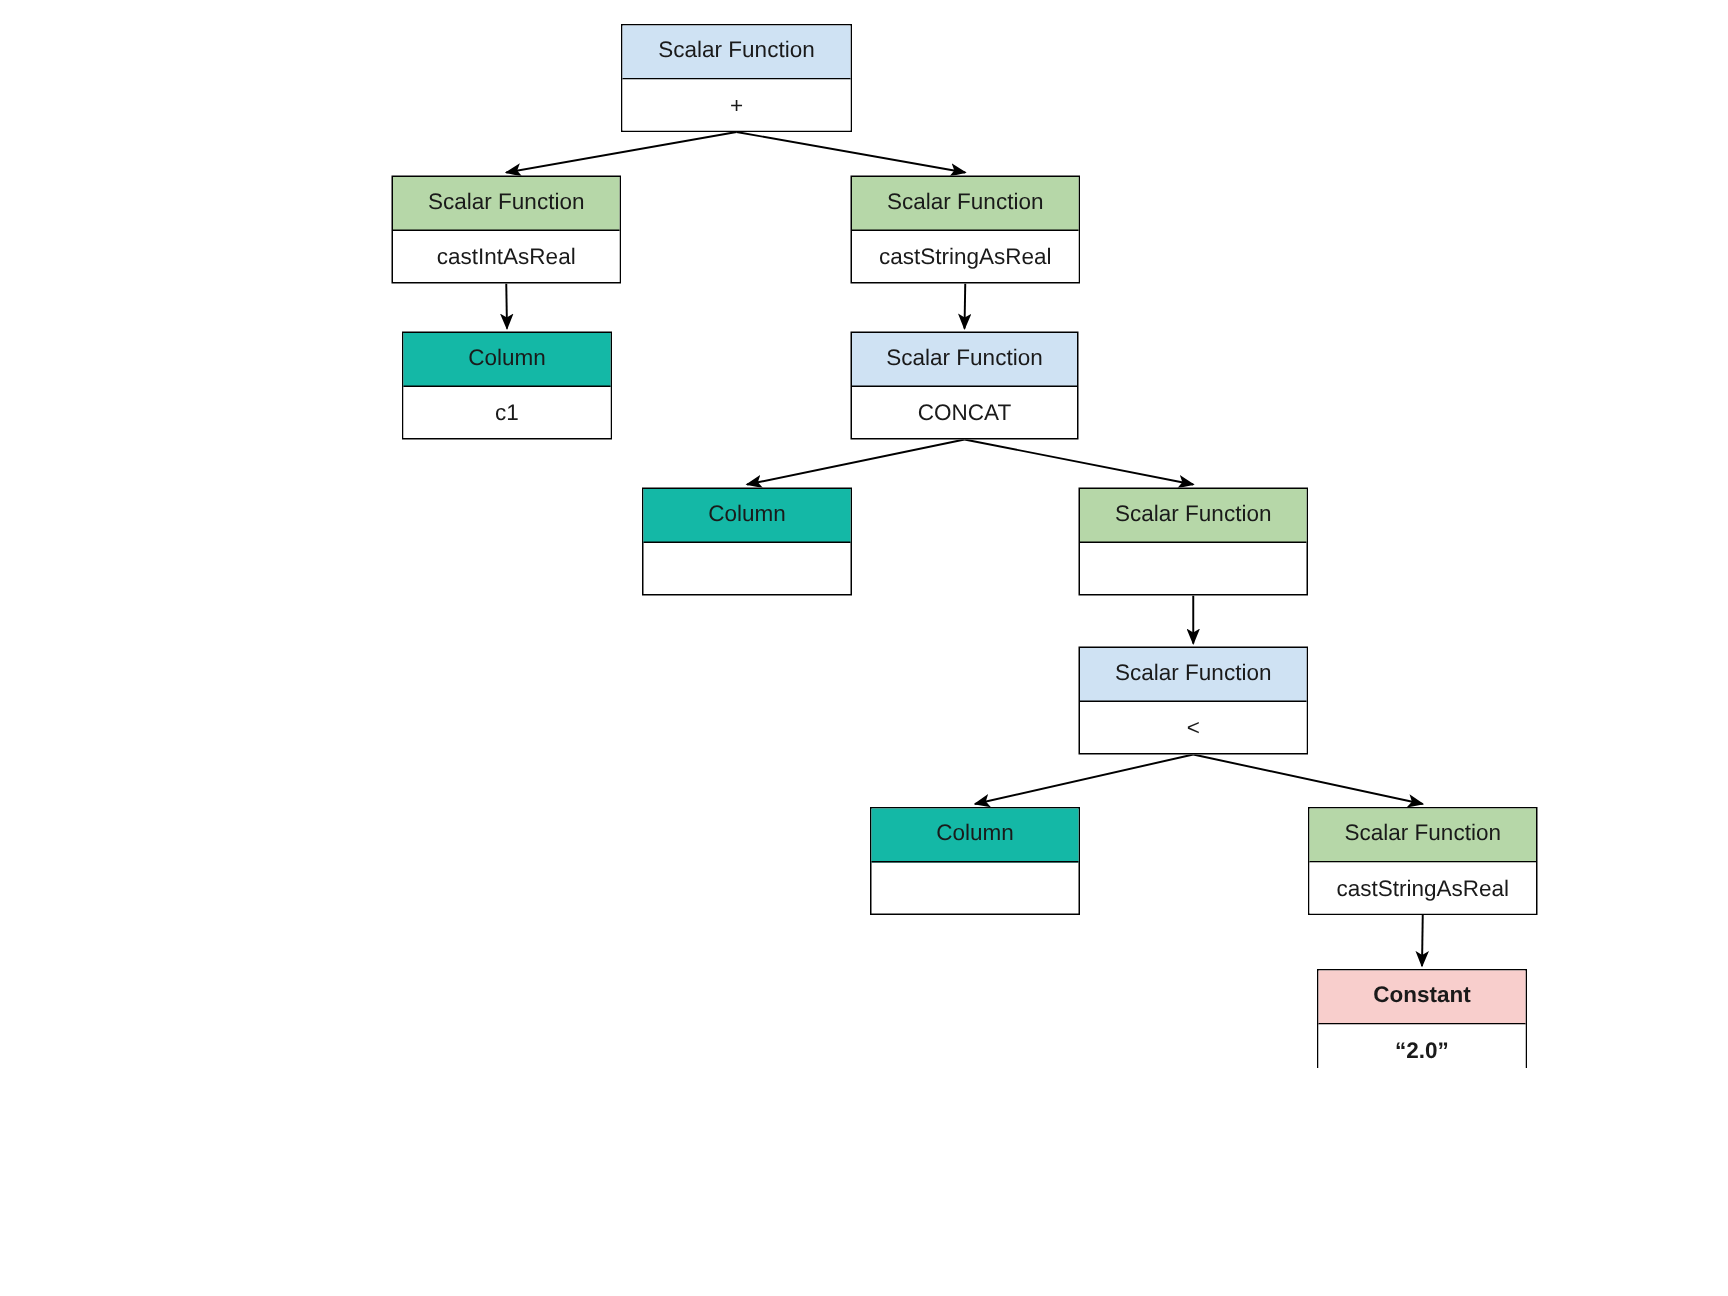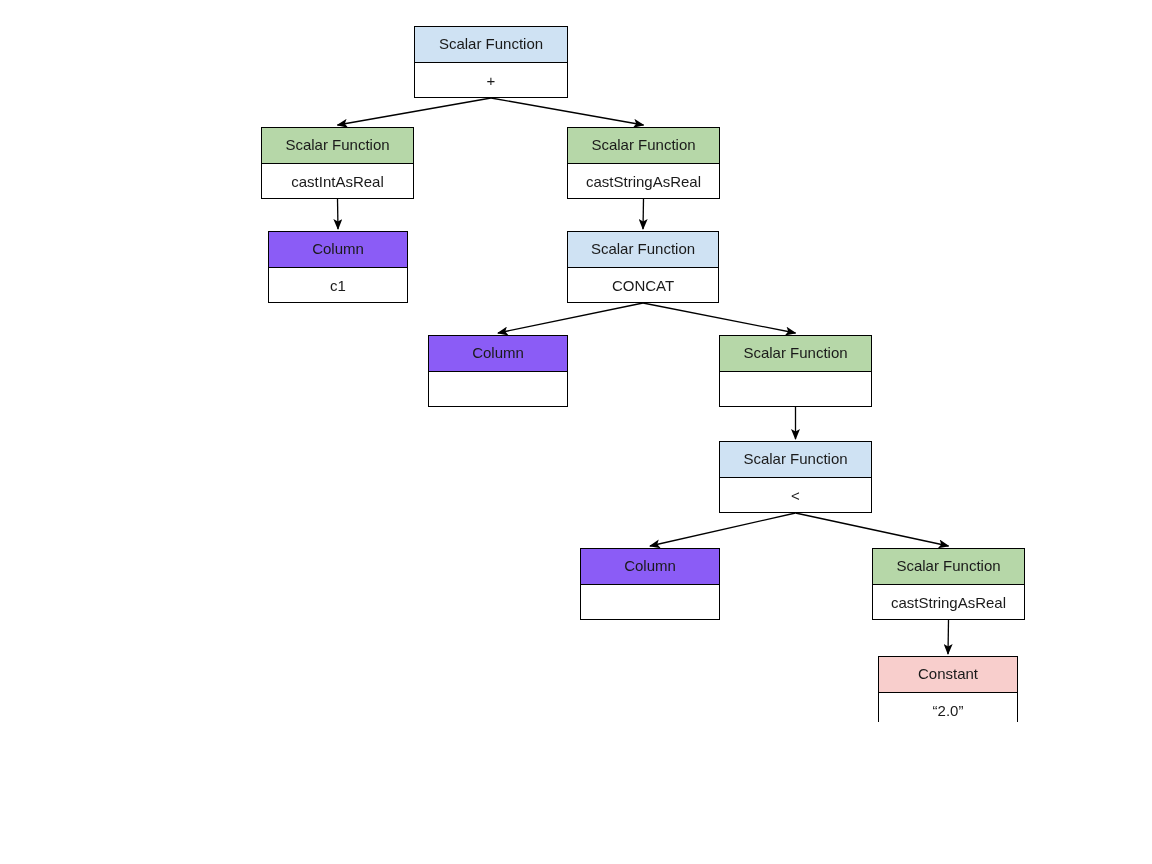--- a/index.html
+++ b/index.html
@@ -11,21 +11,20 @@
   body {
     font-family: "Liberation Sans", sans-serif;
     -webkit-font-smoothing: antialiased;
   }
   #canvas {
     position: relative;
     width: 1152px;
     height: 712px;
     background: #ffffff;
     overflow: hidden;
-    margin-top: 10px;
   }
   #edges {
     position: absolute;
     left: 0;
     top: 0;
     width: 1152px;
     height: 864px;
     pointer-events: none;
   }
   .node {
@@ -53,21 +52,21 @@
     line-height: 35px;
     text-align: center;
     font-size: 15px;
     color: #1a1a1a;
     background: #ffffff;
     white-space: nowrap;
     overflow: hidden;
   }
   .type-scalar-blue  .node-header { background: #cfe2f3; }
   .type-scalar-green .node-header { background: #b6d7a8; }
-  .type-column       .node-header { background: #8b5cf6; }
+  .type-column       .node-header { background: #14b8a6; }
   .type-constant     .node-header { background: #f8cecc; }
 </style>
 </head>
 <body>
 
 <div id="canvas">
   <svg id="edges" viewBox="0 0 1152 864" width="1152" height="864" xmlns="http://www.w3.org/2000/svg">
     <defs>
       <marker id="arrowhead" markerWidth="11" markerHeight="9" refX="10" refY="4.5" orient="auto" markerUnits="userSpaceOnUse">
         <path d="M0,0 L11,4.5 L0,9 L2.6,4.5 z" fill="#000000"></path>
@@ -117,18 +116,18 @@
         <div class="node-header">Scalar Function</div>
         <div class="node-body">&lt;</div>
       </div>
       <div class="node type-column" style="left: 580px; top: 538px; width: 140px; height: 72px;">
         <div class="node-header">Column</div>
       </div>
       <div class="node type-scalar-green" style="left: 872px; top: 538px; width: 153px; height: 72px;">
         <div class="node-header">Scalar Function</div>
         <div class="node-body">castStringAsReal</div>
       </div>
-      <div class="node type-constant" style="left: 878px; top: 646px; width: 140px; height: 72px;">
+      <div class="node type-constant" style="left: 878px; top: 646px; width: 140px; height: 72px; font-weight: bold;">
         <div class="node-header">Constant</div>
         <div class="node-body">“2.0”</div>
       </div>
     </div>
 </div>
 
 </body></html>

